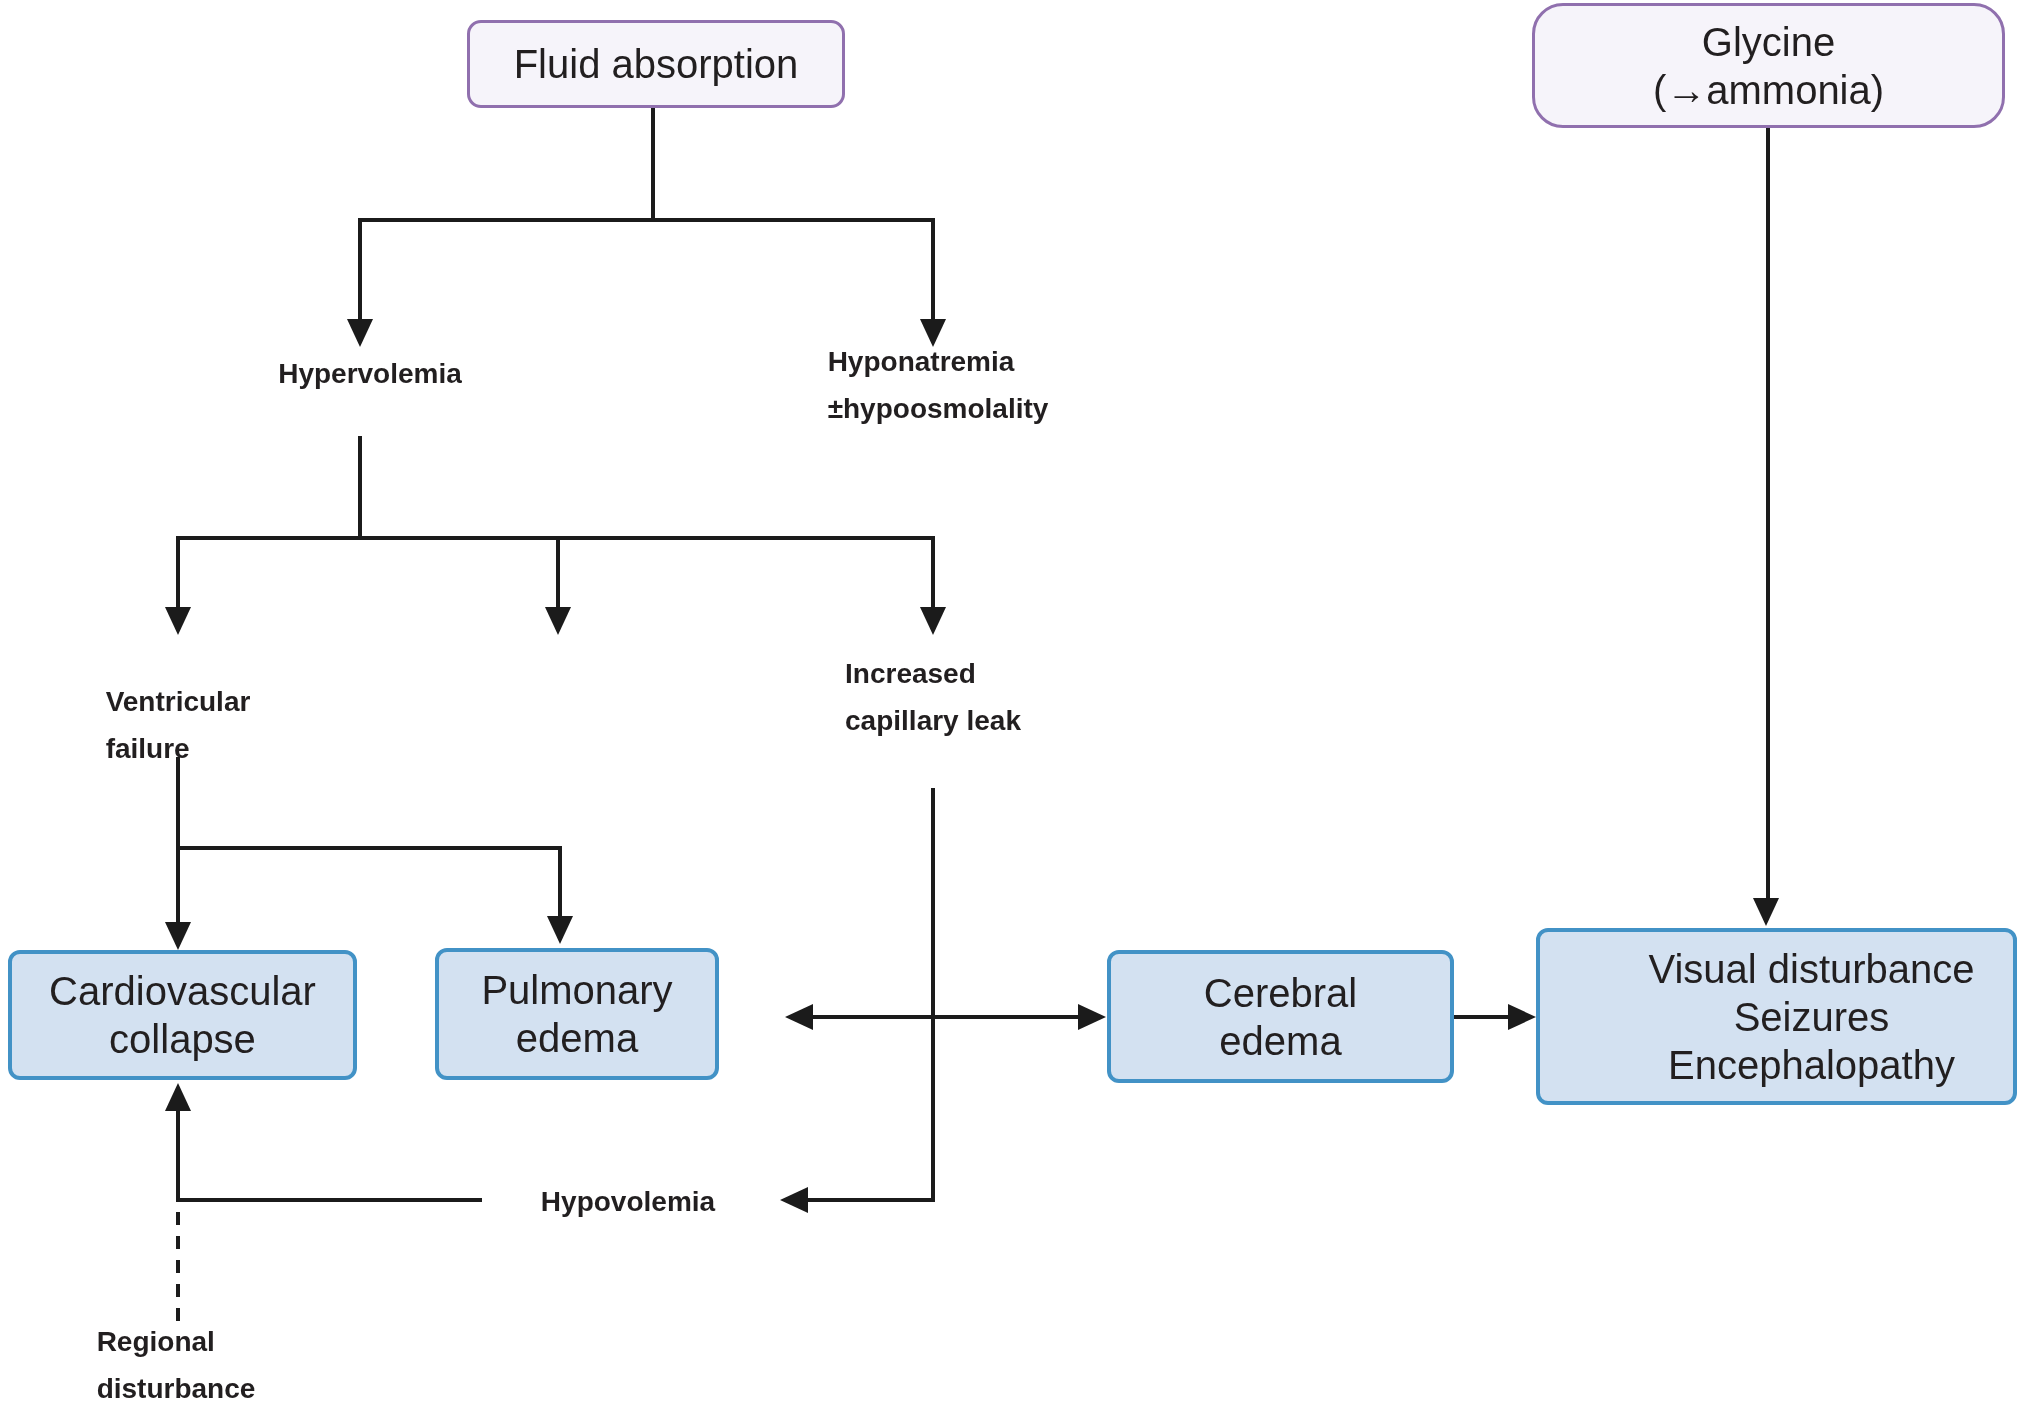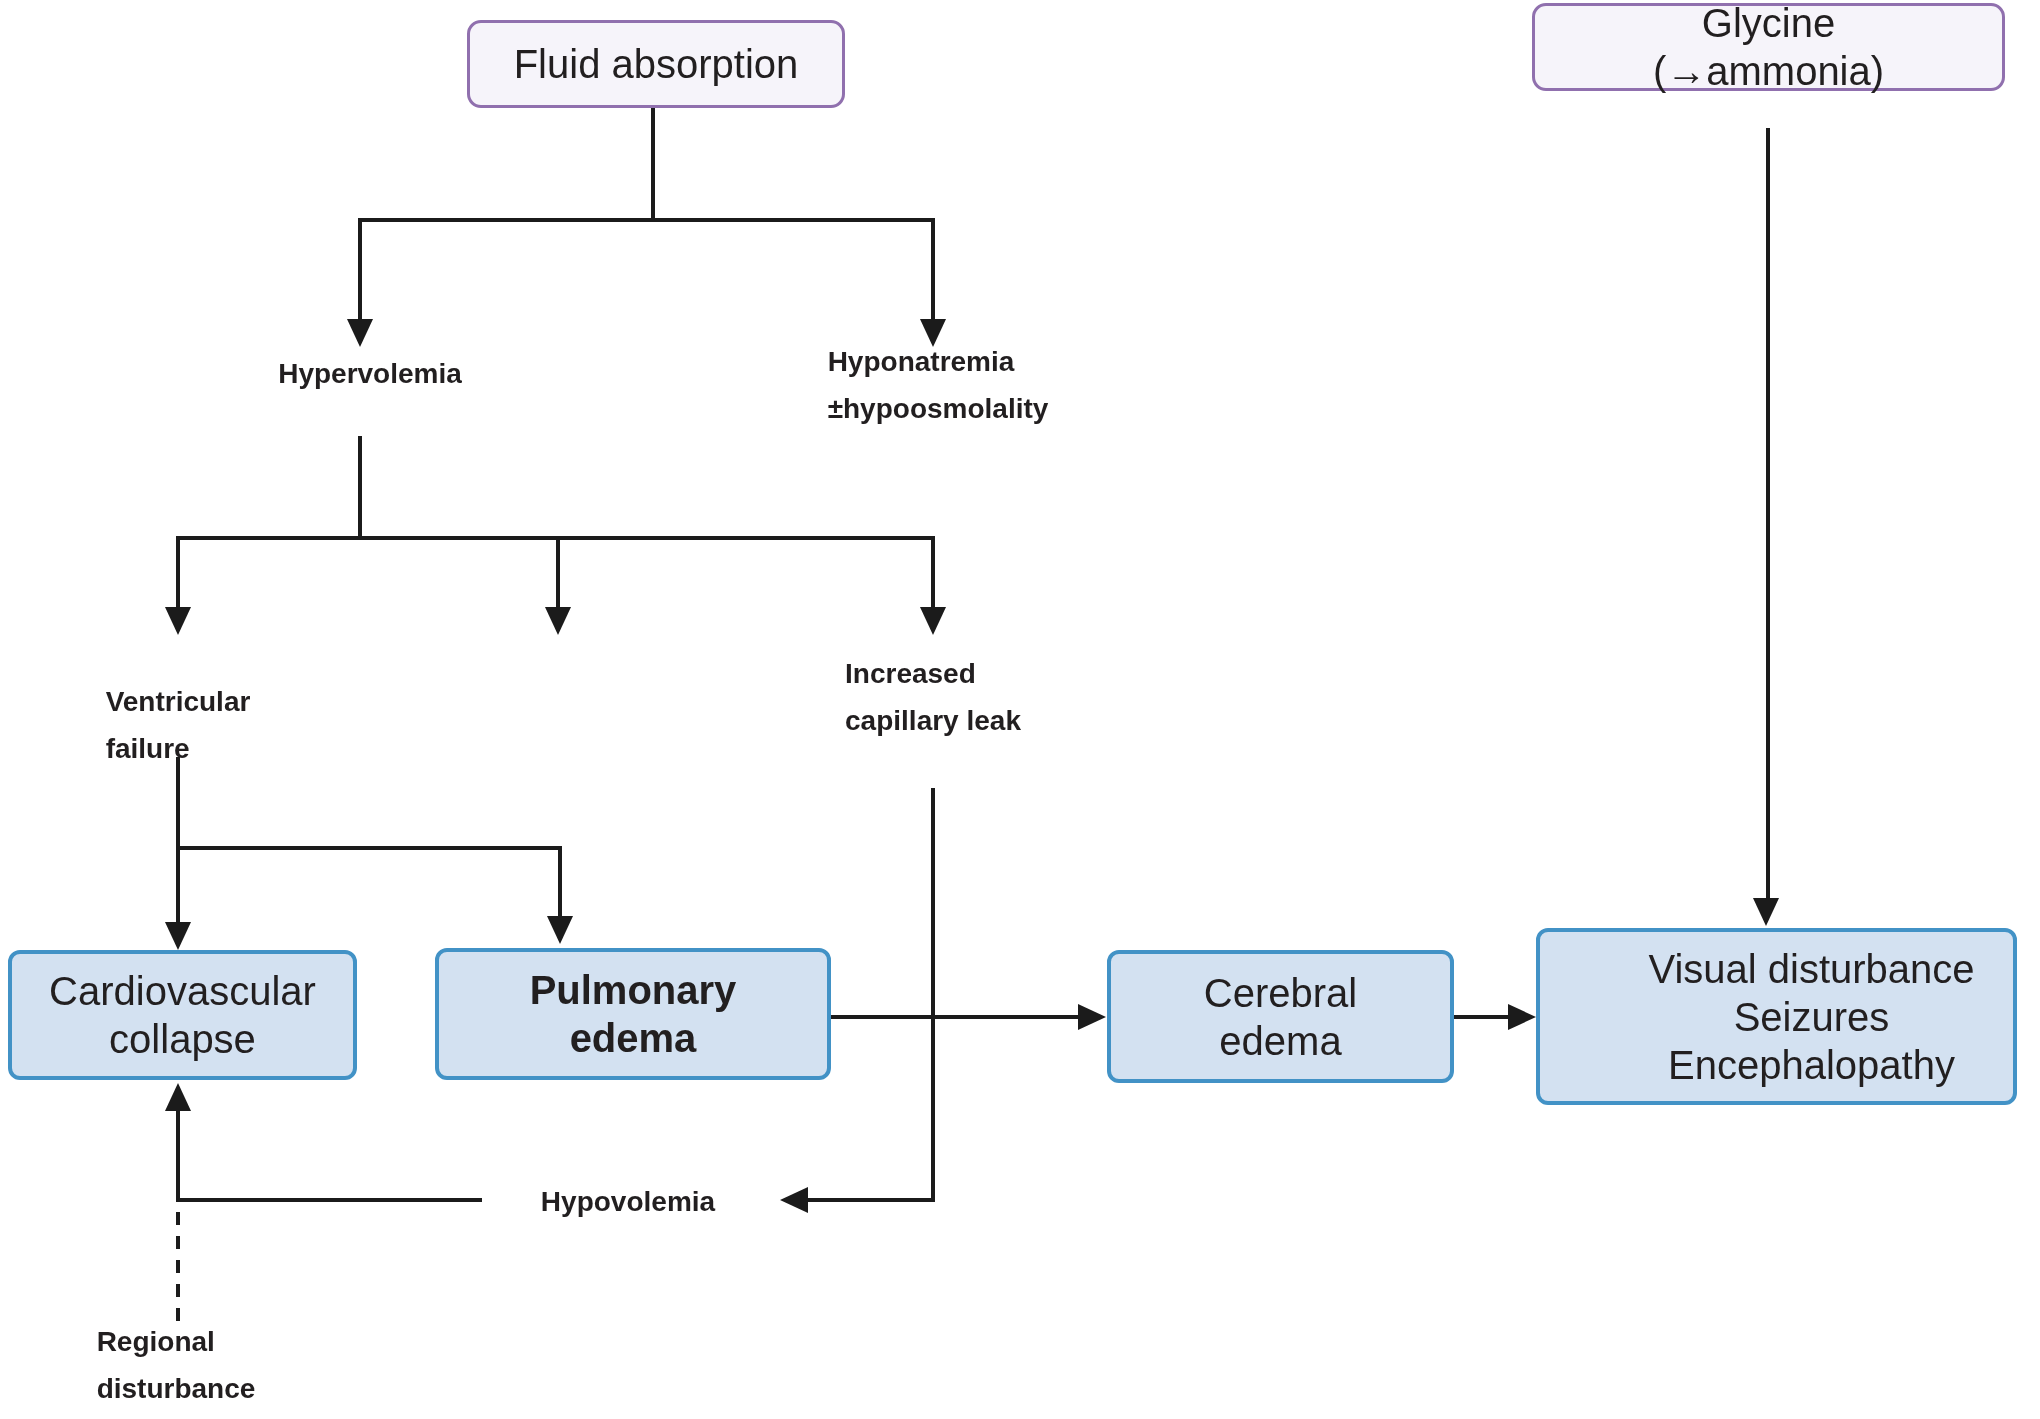--- a/index.html
+++ b/index.html
@@ -97,31 +97,31 @@
   <div class="ah left" style="left:785px;top:1004px;"></div>
   <div class="ah right" style="left:1078px;top:1004px;"></div>
 
   <div class="line" style="left:1454px;top:1015px;width:54px;height:4px;"></div>
   <div class="ah right" style="left:1508px;top:1004px;"></div>
 
   <div class="pbox" style="left:467px;top:20px;width:378px;height:88px;text-align:right;">
     <div>Fluid absorption</div>
   </div>
 
-  <div class="pbox" style="left:1532px;top:3px;width:473px;height:88px;">
+  <div class="pbox" style="left:1532px;top:3px;width:473px;height:125px;border-radius:31px;">
     <div>Glycine</div>
     <div>(→ammonia)</div>
   </div>
 
   <div class="bbox" style="left:8px;top:950px;width:349px;height:130px;">
     <div>Cardiovascular</div>
     <div>collapse</div>
   </div>
 
-  <div class="bbox" style="left:435px;top:948px;width:396px;height:132px;font-weight:bold;">
+  <div class="bbox" style="left:435px;top:948px;width:284px;height:132px;">
     <div>Pulmonary</div>
     <div>edema</div>
   </div>
 
   <div class="bbox" style="left:1107px;top:950px;width:347px;height:133px;">
     <div>Cerebral</div>
     <div>edema</div>
   </div>
 
   <div class="bbox left-text" style="left:1536px;top:928px;width:481px;height:177px;align-items:center;">

